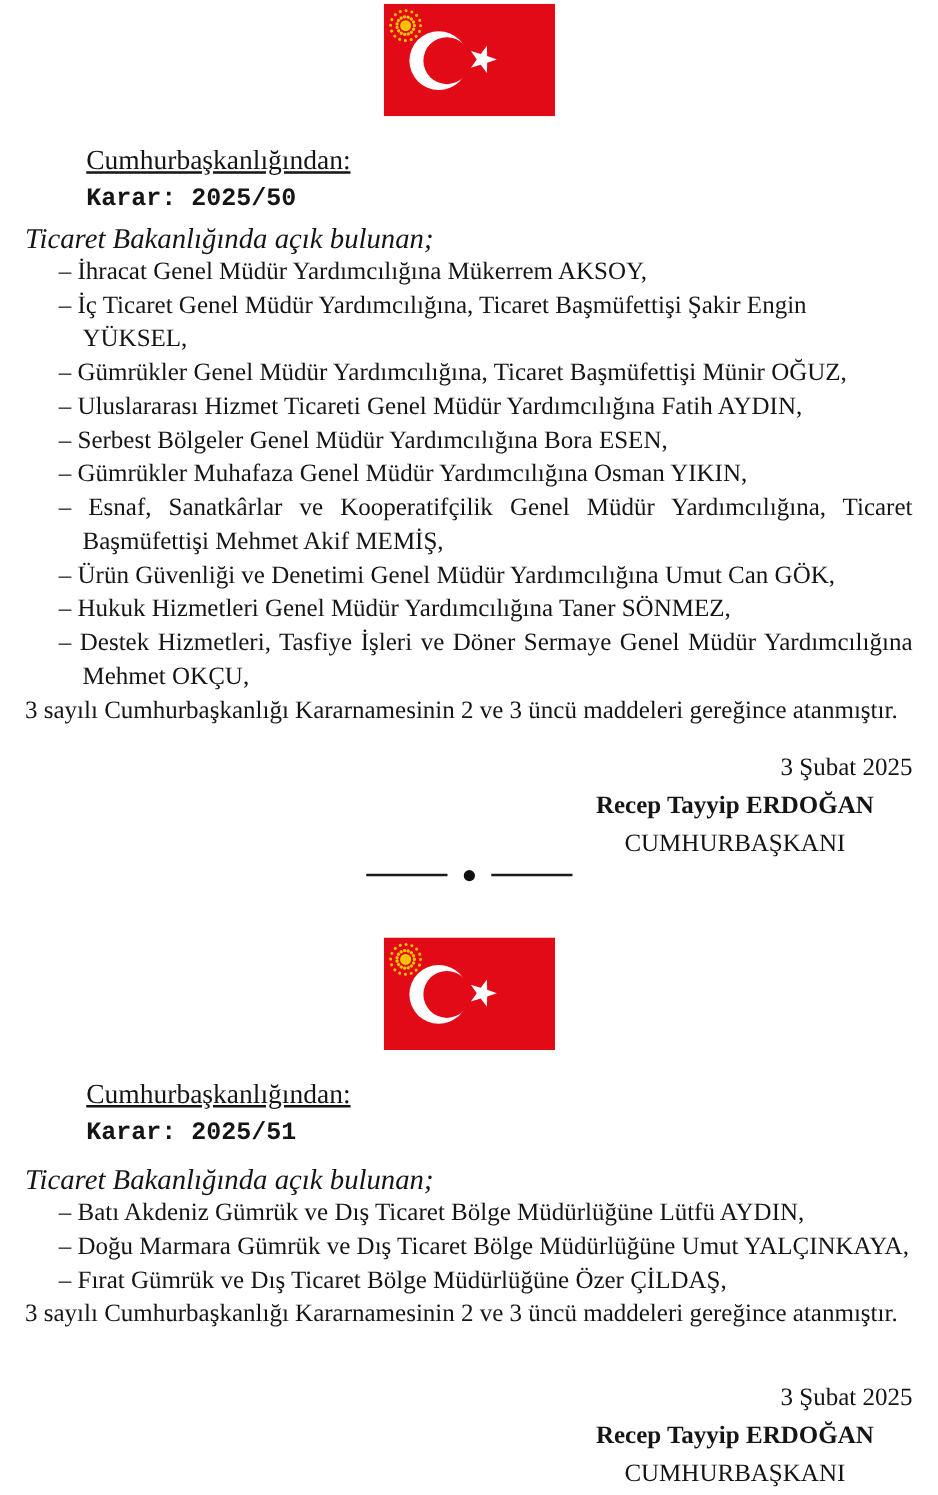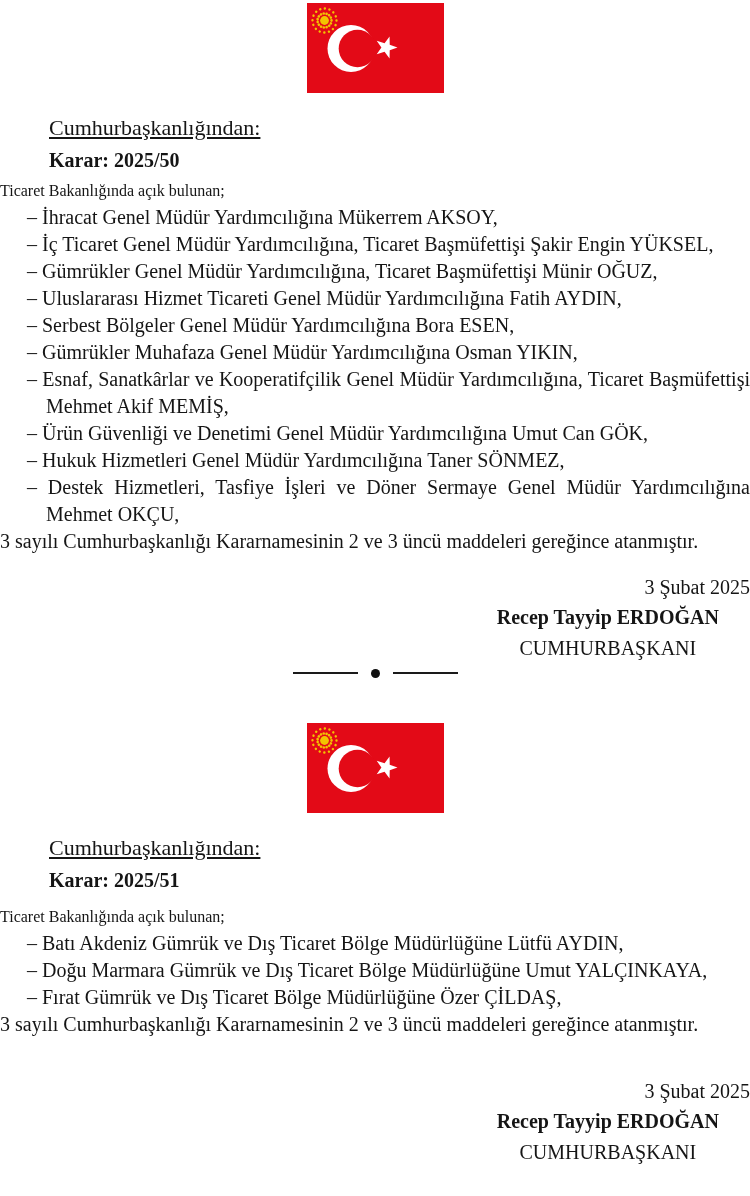--- a/index.html
+++ b/index.html
@@ -1,26 +1,26 @@
 <!DOCTYPE html>
 <html lang="tr"><head>
 <meta charset="utf-8">
 <style>
   html,body{margin:0;padding:0;}
   body{
     width:750px;height:1196px;overflow:hidden;background:#ffffff;color:#151515;
     font-family:"Liberation Serif","DejaVu Serif",serif;
   }
-  .page{width:750px;box-sizing:border-box;padding:0 0;}
+  .page{width:750px;box-sizing:border-box;padding:0 20px;}
   .flag-wrap{text-align:center;line-height:0;}
   .flag-wrap.first{padding-top:3px;}
   .flag-wrap.second{margin-top:45px;}
   .doc-heading{margin:22px 0 0 49px;font-size:22px;line-height:26px;text-decoration:underline;}
-  .decision{margin:6px 0 0 49px;font-size:20px;line-height:26px;font-weight:bold;}
-  .intro{margin:4px 0 0 0;font-size:16px;line-height:27px;}
+  .decision{margin:6px 0 0 49px;font-size:20px;line-height:26px;font-weight:bold;font-family:Liberation Mono, monospace;}
+  .intro{margin:4px 0 0 0;font-size:23px;line-height:27px;font-style:italic;}
   .intro.second{margin-top:10px;}
   .items{font-size:20px;line-height:27px;}
   .item{padding-left:46px;text-indent:-19px;}
   .item.justify{text-align:justify;}
   .closing{font-size:20px;line-height:27px;}
   .date-line{margin-top:19px;text-align:right;font-size:20px;line-height:27px;}
   .date-line.second{margin-top:40px;}
   .signature{margin:1px 31px 0 auto;width:fit-content;text-align:center;font-size:20px;line-height:31px;}
   .signature .name{font-weight:bold;}
   .divider{margin-top:4px;height:10px;display:flex;align-items:center;justify-content:center;gap:13px;}

